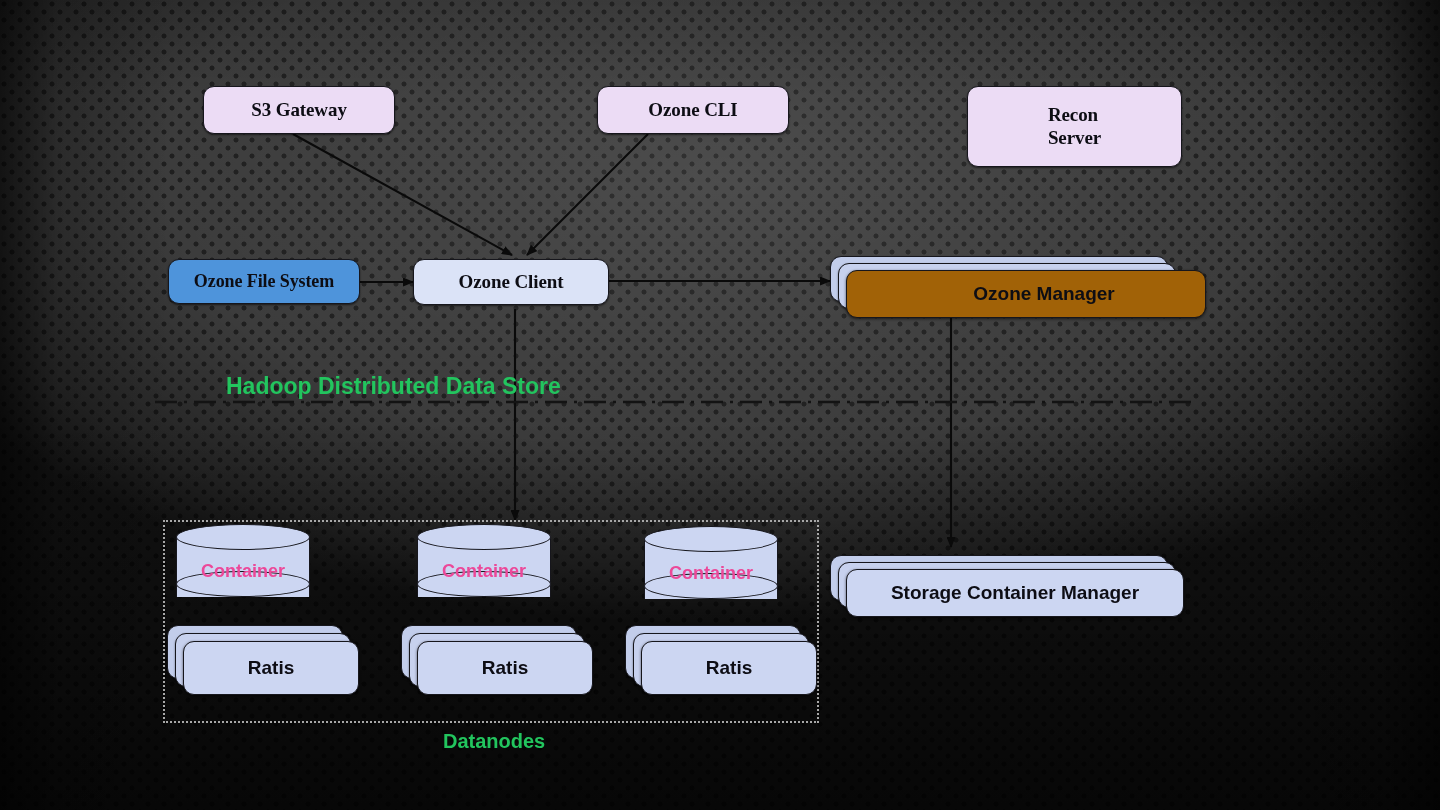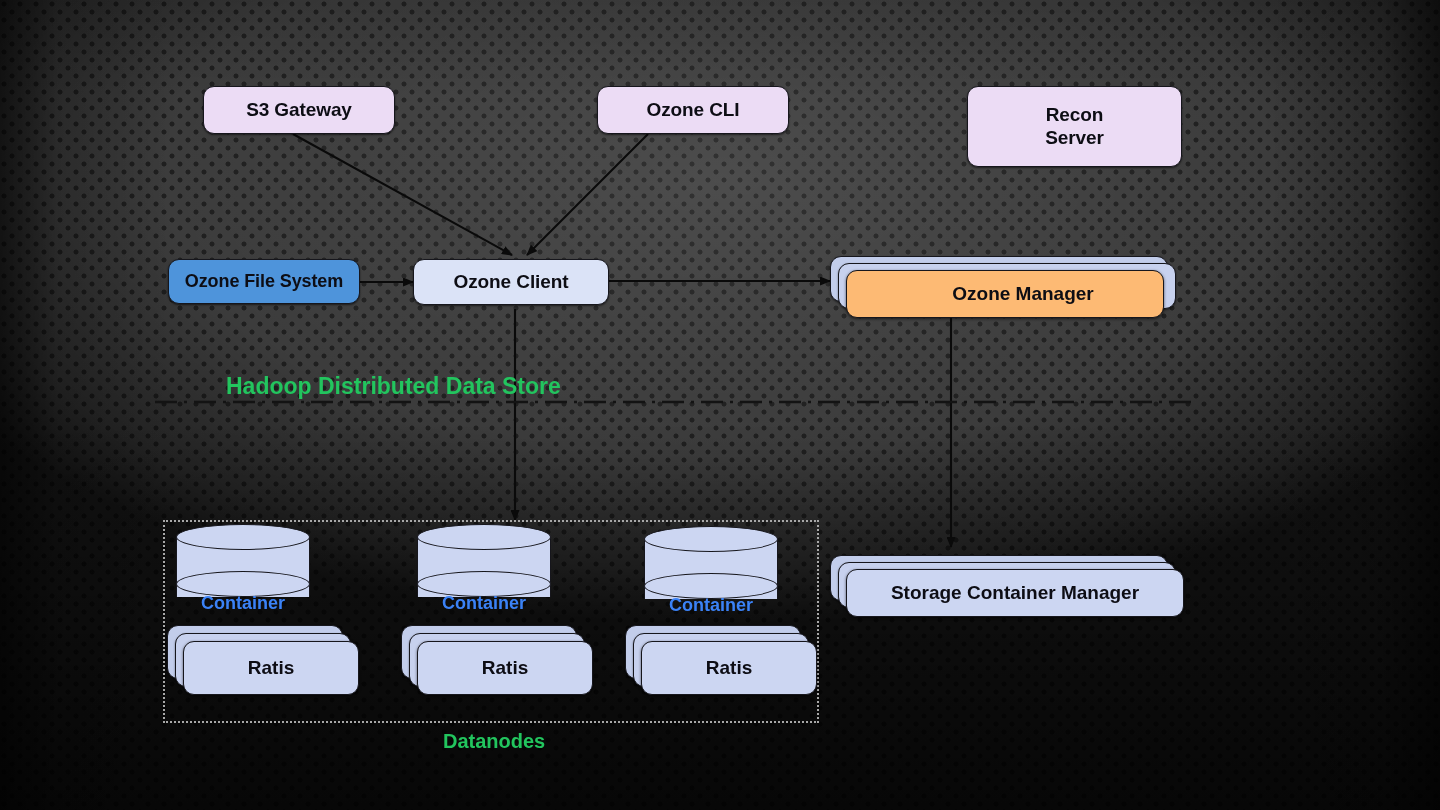--- a/index.html
+++ b/index.html
@@ -65,26 +65,26 @@
     width: 1440px;
     height: 810px;
   }
 
   .node {
     position: absolute;
     box-sizing: border-box;
     display: flex;
     align-items: center;
     justify-content: center;
-    text-align: center;
     color: #0d0d14;
     font-weight: bold;
     line-height: 1.18;
     letter-spacing: -0.1px;
     white-space: pre-line;
+    font-family: Liberation Serif, serif;
   }
 
   
   .rbox {
     border: 1.4px solid #16161c;
     border-radius: 11px;
     box-shadow: 0 1px 2px rgba(0,0,0,0.55);
   }
 
   
@@ -129,22 +129,21 @@
     right: 0;
     box-sizing: border-box;
     border: 1.4px solid #16161c;
     border-radius: 50%;
   }
   .cyl .cyl-label {
     position: absolute;
     left: 0; right: 0;
     text-align: center;
     font-weight: bold;
-    color: #3b82f6;
-    margin-top: 32px;
+    color: #ec4899;
   }
 
   .zone-label {
     position: absolute;
     font-weight: bold;
     color: #22c55e;
     white-space: nowrap;
   }
 
   .dotted-zone {
@@ -202,21 +201,21 @@
 
   <div class="node rbox" style="left:168px; top:259px; width:192px; height:45px;
               background:#4e94db; font-size:18px;">Ozone File System</div>
 
   <div class="node rbox" style="left:413px; top:259px; width:196px; height:46px;
               background:#dbe3f7; font-size:19px;">Ozone Client</div>
 
   <div class="stack" style="left:830px; top:256px; width:354px; height:62px;">
     <div class="layer" style="left:0px; top:0px; width:338px; height:46px; background:#c2cdeb;"></div>
     <div class="layer" style="left:8px; top:7px; width:338px; height:46px; background:#c7d1ee;"></div>
-    <div class="front" style="left:16px; top:14px; width:318px; height:48px; background:#fdba74; font-size:19px;padding-left:36px;">
+    <div class="front" style="left:16px; top:14px; width:360px; height:48px; background:#a16207; font-size:19px;padding-left:36px;">
       <span>Ozone Manager</span>
     </div>
   </div>
 
   <div class="stack" style="left:830px; top:555px; width:354px; height:62px;">
     <div class="layer" style="left:0px; top:0px; width:338px; height:46px; background:#c2cdeb;"></div>
     <div class="layer" style="left:8px; top:7px; width:338px; height:46px; background:#c7d1ee;"></div>
     <div class="front" style="left:16px; top:14px; width:338px; height:48px; background:#ccd6f2; font-size:19px;">
       <span>Storage Container Manager</span>
     </div>

